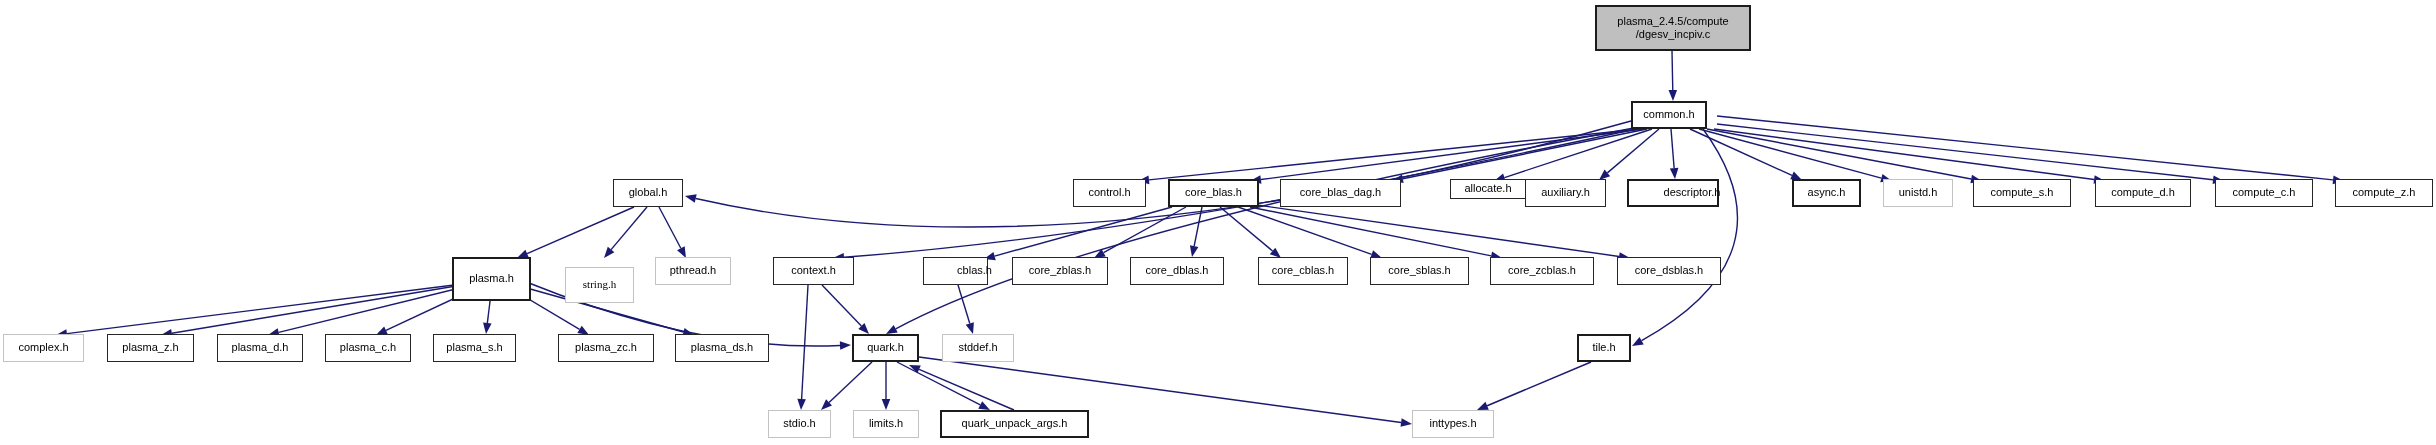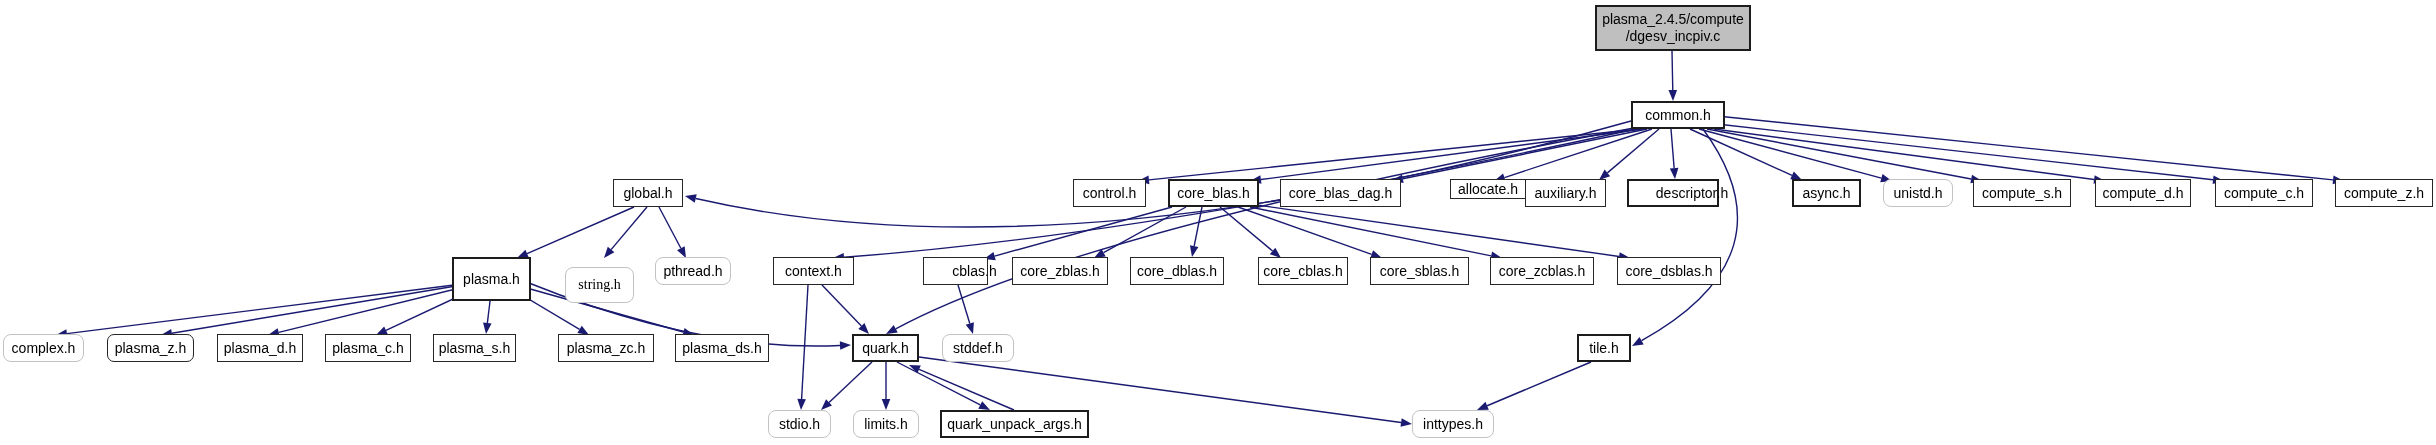--- a/index.html
+++ b/index.html
@@ -1,24 +1,24 @@
 <!DOCTYPE html>
 <html><head>
 <meta charset="utf-8">
 <style>
   html,body{margin:0;padding:0;background:#ffffff;}
   #stage{position:relative;width:2436px;height:445px;background:#ffffff;overflow:hidden;
          font-family:"Liberation Sans", sans-serif;}
   #edge-layer{position:absolute;left:0;top:0;width:2436px;height:445px;pointer-events:none;}
   .node{position:absolute;display:flex;align-items:center;justify-content:center;
         box-sizing:border-box;background:#ffffff;border:1px solid #262626;
-        color:#000;font-size:14px;line-height:1.2;text-align:center;white-space:pre-line;
+        color:#000;font-size:11px;line-height:1.2;text-align:center;white-space:pre-line;
         cursor:pointer;}
   .node.em{border-width:2px;border-color:#1c1c1c;}
-  .node.system{border-color:#c3c3c3;cursor:default;border-radius:8px;}
+  .node.system{border-color:#c3c3c3;cursor:default;}
   .node.source{background:#bfbfbf;border-width:2px;border-color:#1c1c1c;cursor:default;}
 </style>
 </head>
 <body>
 
 <div id="stage">
   <svg id="edge-layer" width="2436" height="445" viewBox="0 0 2436 445" xmlns="http://www.w3.org/2000/svg">
       <path d="M1672,51 L1672.7800439868045,90.00219934021992" fill="none" stroke="#1a1a70" stroke-width="1.4"></path>
       <polygon points="1673,101 1668.4809037288903,90.0881821453782 1677.0791842447186,89.91621653506164" fill="#1a1a70"></polygon>
       <path d="M1631,121 Q1060,282 695.721666294493,198.45883547020372" fill="none" stroke="#1a1a70" stroke-width="1.4"></path>
@@ -104,21 +104,21 @@
       <path d="M1014,410 L919.1105953301986,369.3331122843708" fill="none" stroke="#1a1a70" stroke-width="1.4"></path>
       <polygon points="909,365 920.8044483140891,365.3807886552932 917.4167423463082,373.28543591344845" fill="#1a1a70"></polygon>
       <path d="M919,357 L1401.1001965761693,422.5186879728263" fill="none" stroke="#1a1a70" stroke-width="1.4"></path>
       <polygon points="1412,424 1400.521138238274,426.7795202203237 1401.6792549140646,418.25785572532885" fill="#1a1a70"></polygon>
       <path d="M1591,362 L1487.1379891265187,405.73137299936053" fill="none" stroke="#1a1a70" stroke-width="1.4"></path>
       <polygon points="1477,410 1485.4693440262688,401.76834088626686 1488.8066342267687,409.6944051124542" fill="#1a1a70"></polygon>
     </svg>
 
 <div class="node source" style="left: 1595px; top: 5px; width: 156px; height: 46px;"><span>plasma_2.4.5/compute
 /dgesv_incpiv.c</span></div>
-    <div class="node em" style="left: 1631px; top: 101px; width: 94px; height: 28px;"><span>common.h</span></div>
+    <div class="node em" style="left: 1631px; top: 101px; width: 76px; height: 28px;"><span>common.h</span></div>
     <div class="node" style="left: 613px; top: 179px; width: 70px; height: 28px;"><span>global.h</span></div>
     <div class="node" style="left: 1073px; top: 179px; width: 73px; height: 28px;"><span>control.h</span></div>
     <div class="node em" style="left: 1168px; top: 179px; width: 91px; height: 28px;"><span>core_blas.h</span></div>
     <div class="node" style="left: 1280px; top: 179px; width: 121px; height: 28px;"><span>core_blas_dag.h</span></div>
     <div class="node" style="left: 1450px; top: 179px; width: 76px; height: 20px;"><span>allocate.h</span></div>
     <div class="node" style="left: 1525px; top: 179px; width: 81px; height: 28px;"><span>auxiliary.h</span></div>
     <div class="node em" style="left: 1627px; top: 179px; width: 92px; height: 28px; padding-left: 38px;"><span>descriptor.h</span></div>
     <div class="node em" style="left: 1792px; top: 179px; width: 69px; height: 28px;"><span>async.h</span></div>
     <div class="node system" style="left: 1883px; top: 179px; width: 70px; height: 28px;"><span>unistd.h</span></div>
     <div class="node" style="left: 1973px; top: 179px; width: 98px; height: 28px;"><span>compute_s.h</span></div>
@@ -130,21 +130,21 @@
     <div class="node system" style="left: 655px; top: 257px; width: 76px; height: 28px;"><span>pthread.h</span></div>
     <div class="node" style="left: 773px; top: 257px; width: 81px; height: 28px;"><span>context.h</span></div>
     <div class="node" style="left: 923px; top: 257px; width: 65px; height: 28px; padding-left: 38px;"><span>cblas.h</span></div>
     <div class="node" style="left: 1012px; top: 257px; width: 96px; height: 28px; justify-content: center;"><span>core_zblas.h</span></div>
     <div class="node" style="left: 1130px; top: 257px; width: 94px; height: 28px;"><span>core_dblas.h</span></div>
     <div class="node" style="left: 1258px; top: 257px; width: 90px; height: 28px;"><span>core_cblas.h</span></div>
     <div class="node" style="left: 1370px; top: 257px; width: 99px; height: 28px;"><span>core_sblas.h</span></div>
     <div class="node" style="left: 1490px; top: 257px; width: 104px; height: 28px;"><span>core_zcblas.h</span></div>
     <div class="node" style="left: 1617px; top: 257px; width: 104px; height: 28px;"><span>core_dsblas.h</span></div>
     <div class="node system" style="left: 3px; top: 334px; width: 81px; height: 28px;"><span>complex.h</span></div>
-    <div class="node" style="left: 107px; top: 334px; width: 87px; height: 28px; border-radius: 7px;"><span>plasma_z.h</span></div>
+    <div class="node" style="left: 107px; top: 334px; width: 87px; height: 28px;"><span>plasma_z.h</span></div>
     <div class="node" style="left: 217px; top: 334px; width: 86px; height: 28px;"><span>plasma_d.h</span></div>
     <div class="node" style="left: 325px; top: 334px; width: 86px; height: 28px;"><span>plasma_c.h</span></div>
     <div class="node" style="left: 433px; top: 334px; width: 83px; height: 28px;"><span>plasma_s.h</span></div>
     <div class="node" style="left: 558px; top: 334px; width: 96px; height: 28px;"><span>plasma_zc.h</span></div>
     <div class="node" style="left: 675px; top: 334px; width: 94px; height: 28px;"><span>plasma_ds.h</span></div>
     <div class="node em" style="left: 852px; top: 334px; width: 67px; height: 28px;"><span>quark.h</span></div>
     <div class="node system" style="left: 942px; top: 334px; width: 72px; height: 28px;"><span>stddef.h</span></div>
     <div class="node em" style="left: 1577px; top: 334px; width: 54px; height: 28px;"><span>tile.h</span></div>
     <div class="node system" style="left: 768px; top: 410px; width: 63px; height: 28px;"><span>stdio.h</span></div>
     <div class="node system" style="left: 853px; top: 410px; width: 66px; height: 28px;"><span>limits.h</span></div>

